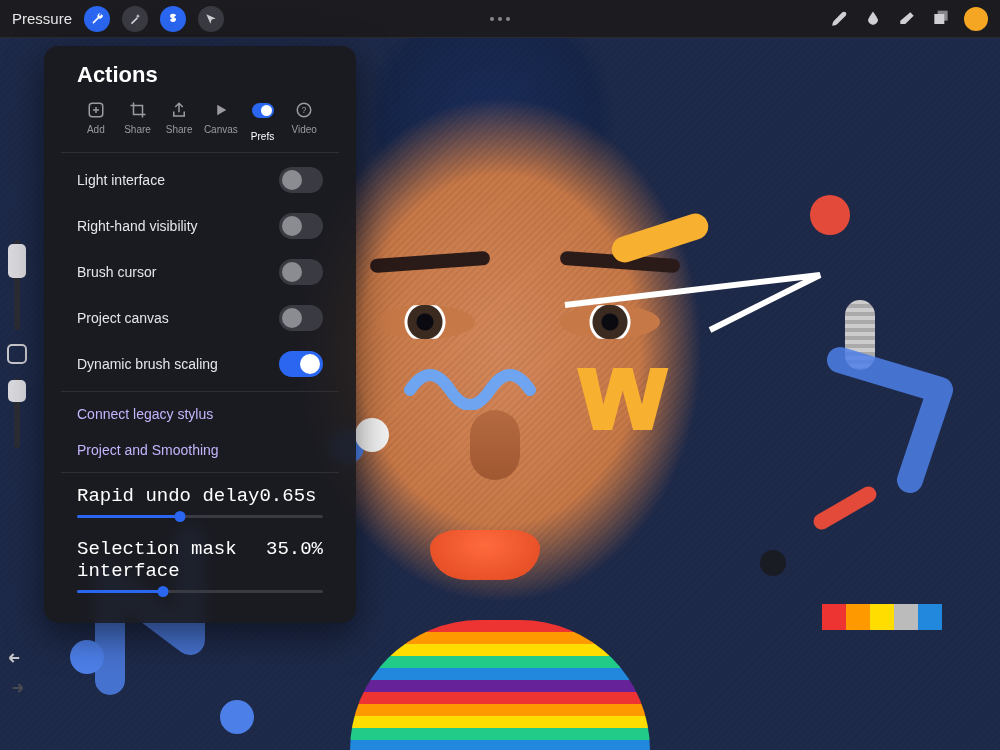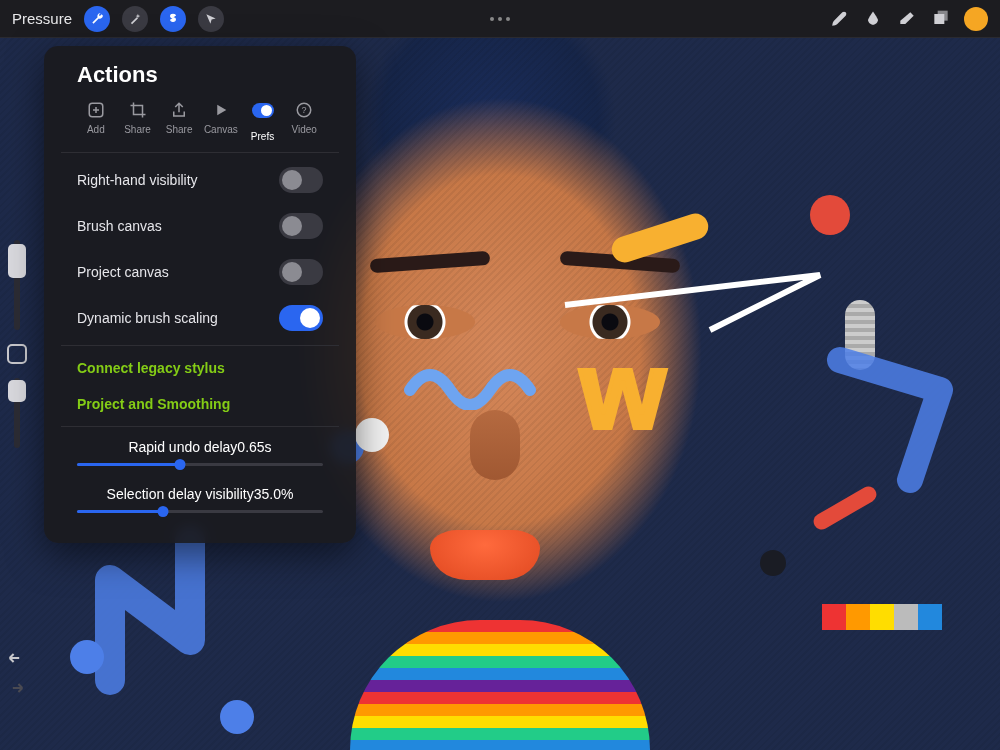--- a/index.html
+++ b/index.html
@@ -81,27 +81,27 @@
   .ptab.active { color:#fff;gap:11px; }
   .ptab .picon { width:22px;height:20px;display:flex;align-items:center;justify-content:center; }
   .toggle-ico { width:26px;height:15px;border-radius:8px;background:#2a66f0;position:relative; }
   .toggle-ico::after{content:"";position:absolute;right:2px;top:2px;width:11px;height:11px;border-radius:50%;background:#fff;}
   .section { border-bottom:1px solid #2e2e34; padding:4px 0; }
   .section:last-of-type { border-bottom:none; }
   .row {
     display:flex; align-items:center; justify-content:space-between;
     padding:10px 16px; font-size:14px; color:#e6e6ea;
   }
-  .row.link { color:#84cc16;font-weight:bold; }
+  .row.link { color:#c4b5fd; }
   .switch { width:44px;height:26px;border-radius:13px;background:#3a3a42;position:relative;transition:.2s; }
   .switch::after{content:"";position:absolute;left:3px;top:3px;width:20px;height:20px;border-radius:50%;background:#8b8b92;}
   .switch.on{ background:#2a66f0; }
   .switch.on::after{ left:21px; background:#fff; }
   .slider-row { padding:8px 16px 12px; }
-  .slider-row .lab { display:flex; justify-content:center; font-size:14px; padding-bottom:8px;}
+  .slider-row .lab { display:flex; justify-content:flex-start; font-size:19px; padding-bottom:8px;font-family:Liberation Mono, monospace;}
   .strack { height:3px; background:#3a3a42; border-radius:2px; position:relative; }
   .sfill { position:absolute; left:0; top:0; bottom:0; background:#2a66f0; border-radius:2px; }
   .sthumb{ position:absolute; top:-4px; width:11px;height:11px;border-radius:50%;background:#2a66f0; transform:translateX(-50%);}
 </style>
 </head>
 <body>
 
 <div class="canvas-art">
   <div class="shape brow" style="left:370px;top:255px;transform:rotate(-4deg)"></div>
   <div class="shape brow" style="left:560px;top:255px;transform:rotate(4deg)"></div>
@@ -266,25 +266,29 @@
             <circle cx="12" cy="12" r="9" fill="none" stroke="#9a9aa0" stroke-width="2"></circle>
             <text x="12" y="16" text-anchor="middle" font-size="12" fill="#9a9aa0">?</text>
           </svg>
         </span>
       <span>Video</span>
     </div>
   </div>
 
   <div class="section" id="toggles">
       <div class="row">
+        <span>Light interface</span>
+    <span class="switch"></span>
+      </div>
+      <div class="row">
         <span>Right-hand visibility</span>
     <span class="switch"></span>
       </div>
       <div class="row">
-        <span>Brush canvas</span>
+        <span>Brush cursor</span>
     <span class="switch"></span>
       </div>
       <div class="row">
         <span>Project canvas</span>
     <span class="switch"></span>
       </div>
       <div class="row">
         <span>Dynamic brush scaling</span>
     <span class="switch on"></span>
       </div>
@@ -303,21 +307,21 @@
           <span>Rapid undo delay</span>
       <span class="val">0.65s</span>
         </div>
     <div class="strack">
       <div class="sfill" style="width:42%"></div>
       <div class="sthumb" style="left:42%"></div>
         </div>
       </div>
       <div class="slider-row">
         <div class="lab">
-          <span>Selection delay visibility</span>
+          <span>Selection mask interface</span>
       <span class="val">35.0%</span>
         </div>
     <div class="strack">
       <div class="sfill" style="width:35%"></div>
       <div class="sthumb" style="left:35%"></div>
         </div>
       </div>
     </div>
 </div>
 

